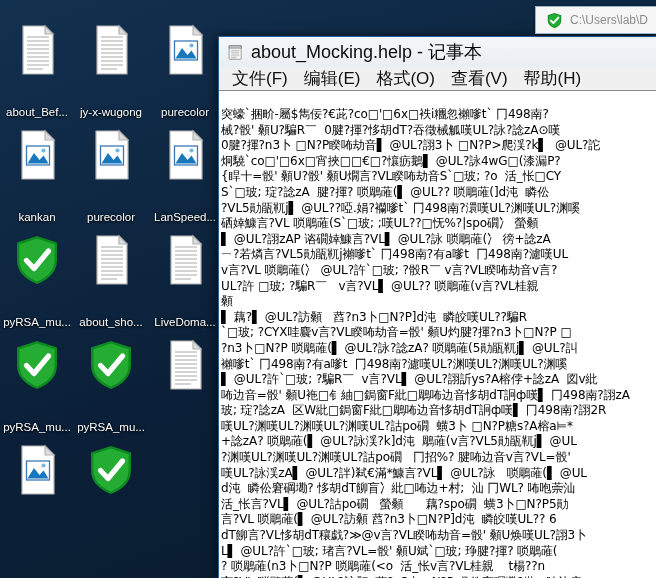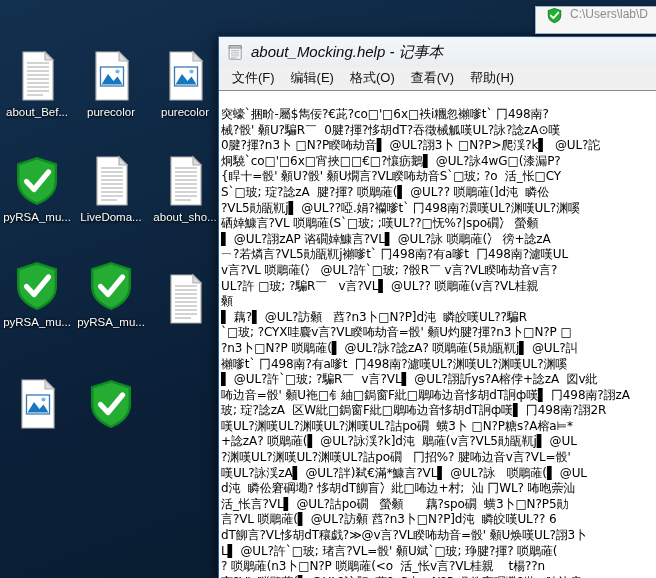--- a/index.html
+++ b/index.html
@@ -31,21 +31,21 @@
     grid-template-columns: repeat(3, 74px);
     grid-auto-rows: 105px;
   }
 
   .desk-icon {
     width: 74px;
     height: 105px;
     display: flex;
     flex-direction: column;
     align-items: center;
-    justify-content: flex-end;
+    justify-content: space-between;
     padding-top: 10px;
     box-sizing: border-box;
     cursor: default;
   }
   .desk-icon .glyph {
     width: 48px;
     height: 52px;
     display: block;
     position: relative;
   }
@@ -65,21 +65,21 @@
   #toast {
     position: absolute;
     right: 0;
     top: 6px;
     height: 28px;
     width: 121px;
     background: #f6f6f6;
     border: 1px solid #9fb3c8;
     border-right: none;
     display: flex;
-    align-items: flex-start;
+    align-items: center;
     padding-left: 10px;
     box-sizing: border-box;
     box-shadow: 0 1px 4px rgba(0,0,0,.45);
     z-index: 60;
   }
   #toast .toast-ico {
     width: 17px; height: 17px; flex: 0 0 17px;
     margin-right: 7px;
   }
   #toast .toast-txt {
@@ -113,38 +113,37 @@
     display: flex;
     align-items: center;
     padding-left: 8px;
     box-sizing: border-box;
   }
   #titlebar .np-ico {
     width: 17px; height: 17px; flex: 0 0 17px;
     margin-right: 7px;
   }
   #titlebar .tt {
-    font-size: 15px;
+    font-size: 18px;
     color: #0b0b0b;
     white-space: nowrap;
     overflow: hidden;
-    font-style: italic;
   }
 
   #menubar {
     height: 23px;
     flex: 0 0 23px;
     background: #f0f0f0;
     display: flex;
     align-items: center;
     padding-left: 5px;
     box-sizing: border-box;
   }
   #menubar .mi {
-    font-size: 13px;
+    font-size: 17px;
     color: #111;
     padding: 2px 8px 3px 8px;
     white-space: nowrap;
     cursor: default;
   }
 
   #textarea-wrap {
     flex: 1 1 auto;
     background: #ffffff;
     border-top: 1px solid #8a8a8a;
@@ -183,37 +182,75 @@
       <line x1="14" y1="33" x2="36" y2="33"></line>
       <line x1="14" y1="37" x2="36" y2="37"></line>
       <line x1="14" y1="41" x2="36" y2="41"></line>
       <line x1="14" y1="45" x2="30" y2="45"></line>
     </g>
   </svg></span>
         <span class="lbl">about_Bef...</span>
       </div>
       <div class="desk-icon">
         <span class="glyph"><svg viewBox="0 0 48 52" width="48" height="52">
+    <path d="M10 2 L32 2 L40 10 L40 50 L10 50 Z" fill="#ffffff" stroke="#b0b0b0" stroke-width="1.2"></path>
+    <path d="M32 2 L40 10 L32 10 Z" fill="#dedede" stroke="#b0b0b0" stroke-width="1.2"></path>
+    <g stroke="#c4c4c4" stroke-width="1.5">
+      <line x1="14" y1="13" x2="36" y2="13"></line>
+      <line x1="14" y1="17" x2="36" y2="17"></line>
+      <line x1="14" y1="21" x2="36" y2="21"></line>
+      <line x1="14" y1="25" x2="36" y2="25"></line>
+      <line x1="14" y1="29" x2="36" y2="29"></line>
+      <line x1="14" y1="33" x2="36" y2="33"></line>
+      <line x1="14" y1="37" x2="36" y2="37"></line>
+      <line x1="14" y1="41" x2="36" y2="41"></line>
+      <line x1="14" y1="45" x2="30" y2="45"></line>
+    </g>
+  </svg></span>
+        <span class="lbl">jy-x-wugong</span>
+      </div>
+      <div class="desk-icon">
+        <span class="glyph"><svg viewBox="0 0 48 52" width="48" height="52">
       <path d="M9 2 L32 2 L41 11 L41 50 L9 50 Z" fill="#ffffff" stroke="#b4b4b4" stroke-width="1.2"></path>
       <path d="M32 2 L41 11 L32 11 Z" fill="#dcdcdc" stroke="#b4b4b4" stroke-width="1.2"></path>
       <rect x="13.5" y="17" width="23" height="19" fill="#ffffff" stroke="#3c78b4" stroke-width="1.3"></rect>
       <path d="M14.5 34.5 L21 24 L26.5 31 L30.5 26.5 L35.5 34.5 Z" fill="#1878be"></path>
       <circle cx="30.5" cy="21.5" r="2.1" fill="#6fb8e8"></circle>
     </svg></span>
         <span class="lbl">purecolor</span>
       </div>
       <div class="desk-icon">
         <span class="glyph"><svg viewBox="0 0 48 52" width="48" height="52">
       <path d="M9 2 L32 2 L41 11 L41 50 L9 50 Z" fill="#ffffff" stroke="#b4b4b4" stroke-width="1.2"></path>
       <path d="M32 2 L41 11 L32 11 Z" fill="#dcdcdc" stroke="#b4b4b4" stroke-width="1.2"></path>
       <rect x="13.5" y="17" width="23" height="19" fill="#ffffff" stroke="#3c78b4" stroke-width="1.3"></rect>
       <path d="M14.5 34.5 L21 24 L26.5 31 L30.5 26.5 L35.5 34.5 Z" fill="#1878be"></path>
       <circle cx="30.5" cy="21.5" r="2.1" fill="#6fb8e8"></circle>
     </svg></span>
+        <span class="lbl">kankan</span>
+      </div>
+      <div class="desk-icon">
+        <span class="glyph"><svg viewBox="0 0 48 52" width="48" height="52">
+      <path d="M9 2 L32 2 L41 11 L41 50 L9 50 Z" fill="#ffffff" stroke="#b4b4b4" stroke-width="1.2"></path>
+      <path d="M32 2 L41 11 L32 11 Z" fill="#dcdcdc" stroke="#b4b4b4" stroke-width="1.2"></path>
+      <rect x="13.5" y="17" width="23" height="19" fill="#ffffff" stroke="#3c78b4" stroke-width="1.3"></rect>
+      <path d="M14.5 34.5 L21 24 L26.5 31 L30.5 26.5 L35.5 34.5 Z" fill="#1878be"></path>
+      <circle cx="30.5" cy="21.5" r="2.1" fill="#6fb8e8"></circle>
+    </svg></span>
         <span class="lbl">purecolor</span>
+      </div>
+      <div class="desk-icon">
+        <span class="glyph"><svg viewBox="0 0 48 52" width="48" height="52">
+      <path d="M9 2 L32 2 L41 11 L41 50 L9 50 Z" fill="#ffffff" stroke="#b4b4b4" stroke-width="1.2"></path>
+      <path d="M32 2 L41 11 L32 11 Z" fill="#dcdcdc" stroke="#b4b4b4" stroke-width="1.2"></path>
+      <rect x="13.5" y="17" width="23" height="19" fill="#ffffff" stroke="#3c78b4" stroke-width="1.3"></rect>
+      <path d="M14.5 34.5 L21 24 L26.5 31 L30.5 26.5 L35.5 34.5 Z" fill="#1878be"></path>
+      <circle cx="30.5" cy="21.5" r="2.1" fill="#6fb8e8"></circle>
+    </svg></span>
+        <span class="lbl">LanSpeed...</span>
       </div>
       <div class="desk-icon">
         <span class="glyph"><svg viewBox="0 0 48 52" width="48" height="52">
       <path d="M24 2 L44 8.5 L44 26 Q44 42 24 50 Q4 42 4 26 L4 8.5 Z" fill="#0d8a20"></path>
       <path d="M24 4.6 L41.6 10.3 L41.6 26 Q41.6 40.3 24 47.4 Q6.4 40.3 6.4 26 L6.4 10.3 Z" fill="#24ad32"></path>
       <path d="M13.5 26.5 L21 34.5 L35.5 17" stroke="#ffffff" stroke-width="5.2" fill="none" stroke-linecap="round" stroke-linejoin="round"></path>
     </svg></span>
         <span class="lbl">pyRSA_mu...</span>
       </div>
       <div class="desk-icon">
@@ -225,39 +262,39 @@
       <line x1="14" y1="17" x2="36" y2="17"></line>
       <line x1="14" y1="21" x2="36" y2="21"></line>
       <line x1="14" y1="25" x2="36" y2="25"></line>
       <line x1="14" y1="29" x2="36" y2="29"></line>
       <line x1="14" y1="33" x2="36" y2="33"></line>
       <line x1="14" y1="37" x2="36" y2="37"></line>
       <line x1="14" y1="41" x2="36" y2="41"></line>
       <line x1="14" y1="45" x2="30" y2="45"></line>
     </g>
   </svg></span>
+        <span class="lbl">about_sho...</span>
+      </div>
+      <div class="desk-icon">
+        <span class="glyph"><svg viewBox="0 0 48 52" width="48" height="52">
+    <path d="M10 2 L32 2 L40 10 L40 50 L10 50 Z" fill="#ffffff" stroke="#b0b0b0" stroke-width="1.2"></path>
+    <path d="M32 2 L40 10 L32 10 Z" fill="#dedede" stroke="#b0b0b0" stroke-width="1.2"></path>
+    <g stroke="#c4c4c4" stroke-width="1.5">
+      <line x1="14" y1="13" x2="36" y2="13"></line>
+      <line x1="14" y1="17" x2="36" y2="17"></line>
+      <line x1="14" y1="21" x2="36" y2="21"></line>
+      <line x1="14" y1="25" x2="36" y2="25"></line>
+      <line x1="14" y1="29" x2="36" y2="29"></line>
+      <line x1="14" y1="33" x2="36" y2="33"></line>
+      <line x1="14" y1="37" x2="36" y2="37"></line>
+      <line x1="14" y1="41" x2="36" y2="41"></line>
+      <line x1="14" y1="45" x2="30" y2="45"></line>
+    </g>
+  </svg></span>
         <span class="lbl">LiveDoma...</span>
-      </div>
-      <div class="desk-icon">
-        <span class="glyph"><svg viewBox="0 0 48 52" width="48" height="52">
-    <path d="M10 2 L32 2 L40 10 L40 50 L10 50 Z" fill="#ffffff" stroke="#b0b0b0" stroke-width="1.2"></path>
-    <path d="M32 2 L40 10 L32 10 Z" fill="#dedede" stroke="#b0b0b0" stroke-width="1.2"></path>
-    <g stroke="#c4c4c4" stroke-width="1.5">
-      <line x1="14" y1="13" x2="36" y2="13"></line>
-      <line x1="14" y1="17" x2="36" y2="17"></line>
-      <line x1="14" y1="21" x2="36" y2="21"></line>
-      <line x1="14" y1="25" x2="36" y2="25"></line>
-      <line x1="14" y1="29" x2="36" y2="29"></line>
-      <line x1="14" y1="33" x2="36" y2="33"></line>
-      <line x1="14" y1="37" x2="36" y2="37"></line>
-      <line x1="14" y1="41" x2="36" y2="41"></line>
-      <line x1="14" y1="45" x2="30" y2="45"></line>
-    </g>
-  </svg></span>
-        <span class="lbl">about_sho...</span>
       </div>
       <div class="desk-icon">
         <span class="glyph"><svg viewBox="0 0 48 52" width="48" height="52">
       <path d="M24 2 L44 8.5 L44 26 Q44 42 24 50 Q4 42 4 26 L4 8.5 Z" fill="#0d8a20"></path>
       <path d="M24 4.6 L41.6 10.3 L41.6 26 Q41.6 40.3 24 47.4 Q6.4 40.3 6.4 26 L6.4 10.3 Z" fill="#24ad32"></path>
       <path d="M13.5 26.5 L21 34.5 L35.5 17" stroke="#ffffff" stroke-width="5.2" fill="none" stroke-linecap="round" stroke-linejoin="round"></path>
     </svg></span>
         <span class="lbl">pyRSA_mu...</span>
       </div>
       <div class="desk-icon">

